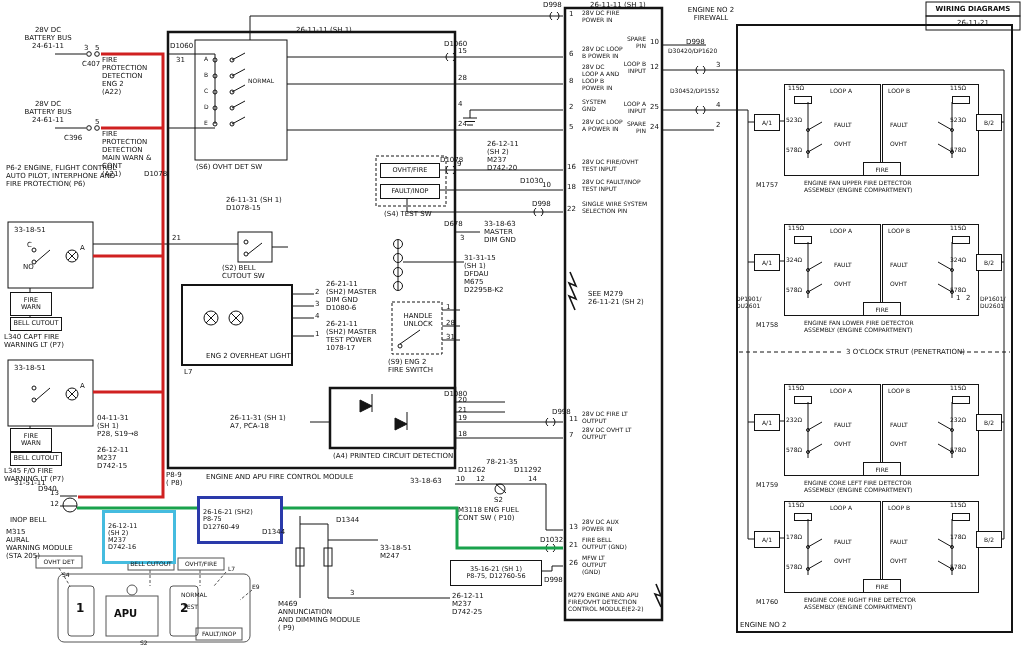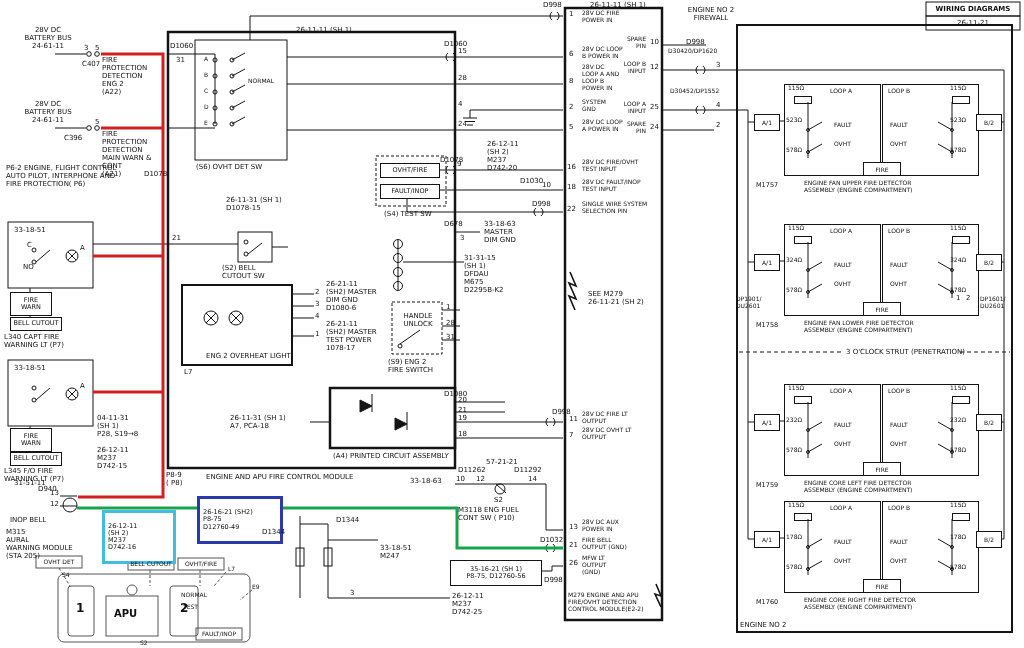--- a/index.html
+++ b/index.html
@@ -312,27 +312,27 @@
 <div class="lb" style="left:446px;top:333px">31</div>
 <div class="lb" style="left:388px;top:358px">(S9)    ENG 2
 FIRE SWITCH</div>
 <div class="lb" style="left:444px;top:390px">D1080</div>
 <div class="lb" style="left:458px;top:396px">20</div>
 <div class="lb" style="left:458px;top:406px">21</div>
 <div class="lb" style="left:230px;top:414px">26-11-31 (SH 1)
 A7, PCA-18</div>
 <div class="lb" style="left:458px;top:414px">19</div>
 <div class="lb" style="left:458px;top:430px">18</div>
-<div class="lb" style="left:333px;top:452px">(A4) PRINTED CIRCUIT ASSEMBLY</div>
+<div class="lb" style="left:333px;top:452px">(A4) PRINTED CIRCUIT DETECTION</div>
 <div class="lb" style="left:166px;top:471px">P8-9
 ( P8)</div>
 <div class="lb" style="left:206px;top:473px">ENGINE AND APU FIRE CONTROL MODULE</div>
 <div class="lb" style="left:410px;top:477px">33-18-63</div>
 <div class="lb" style="left:456px;top:475px">10</div>
-<div class="lb" style="left:486px;top:458px">57-21-21</div>
+<div class="lb" style="left:486px;top:458px">78-21-35</div>
 <div class="lb" style="left:458px;top:466px">D11262</div>
 <div class="lb" style="left:514px;top:466px">D11292</div>
 <div class="lb" style="left:476px;top:475px">12</div>
 <div class="lb" style="left:528px;top:475px">14</div>
 <div class="lb" style="left:494px;top:496px">S2</div>
 <div class="lb" style="left:458px;top:506px">M3118    ENG FUEL
 CONT SW ( P10)</div>
 <div class="lb" style="left:458px;top:47px">15</div>
 <div class="lb" style="left:444px;top:40px">D1060</div>
 <div class="lb" style="left:458px;top:74px">28</div>
@@ -345,20 +345,24 @@
 <div class="bx cyan tl f6" style="left:102px;top:510px;width:62px;height:46px">26-12-11
 (SH 2)
 M237
 D742-16</div>
 <div class="lb" style="left:262px;top:528px">D1344</div>
 <div class="lb" style="left:336px;top:516px">D1344</div>
 <div class="lb" style="left:380px;top:544px">33-18-51
 M247</div>
 <div class="bx" style="left:450px;top:560px;width:90px;height:24px">35-16-21 (SH 1)
 P8-75, D12760-56</div>
+<div class="lb" style="left:278px;top:600px">M469
+ANNUNCIATION
+AND DIMMING MODULE
+( P9)</div>
 <div class="lb" style="left:350px;top:589px">3</div>
 <div class="lb" style="left:452px;top:592px">26-12-11
 M237
 D742-25</div>
 
 <div class="lb" style="left:543px;top:1px">D998</div>
 <div class="lb" style="left:590px;top:1px">26-11-11 (SH 1)</div>
 
 <div class="lb" style="left:569px;top:10px">1</div>
 <div class="lb f6" style="left:582px;top:10px;width:46px">28V DC FIRE

